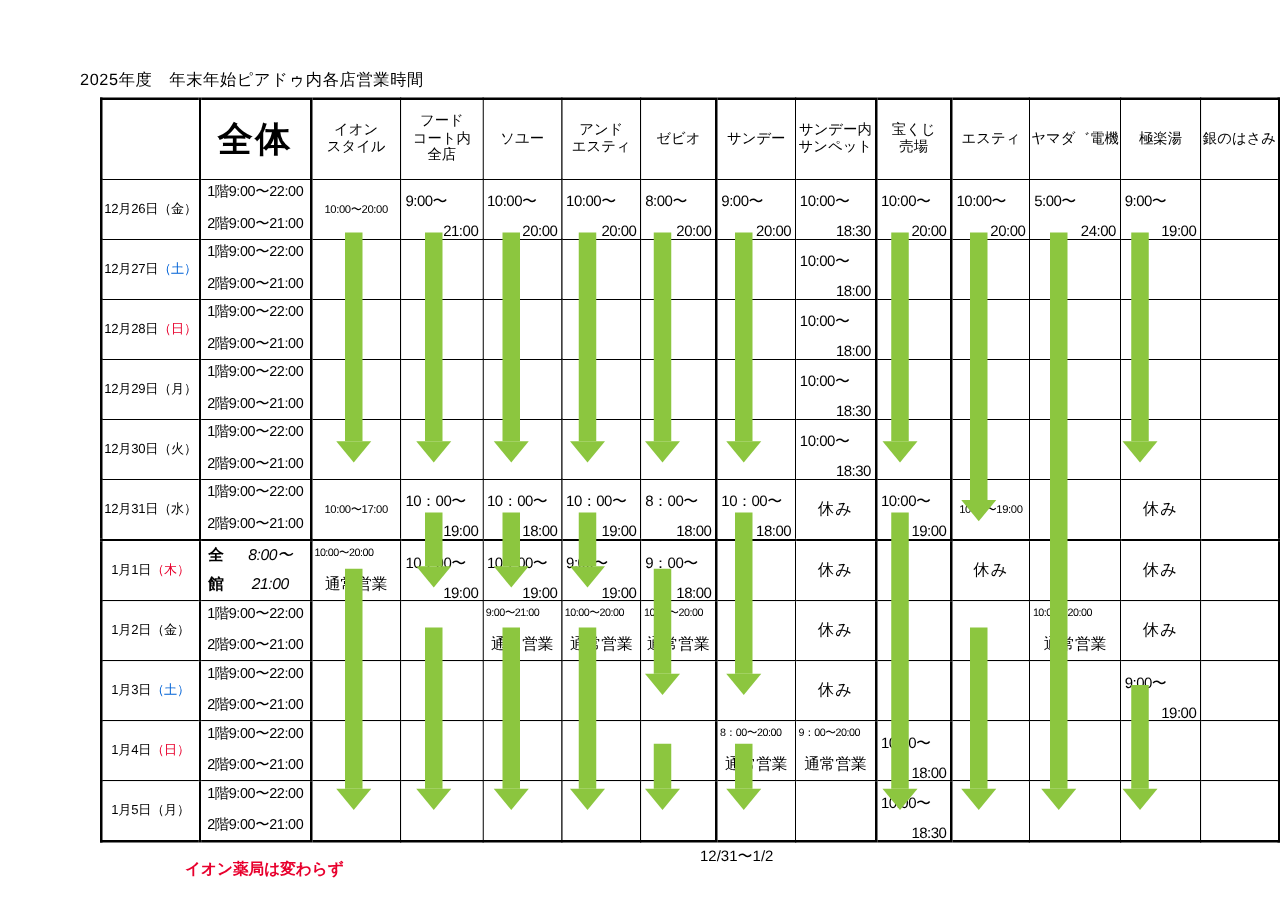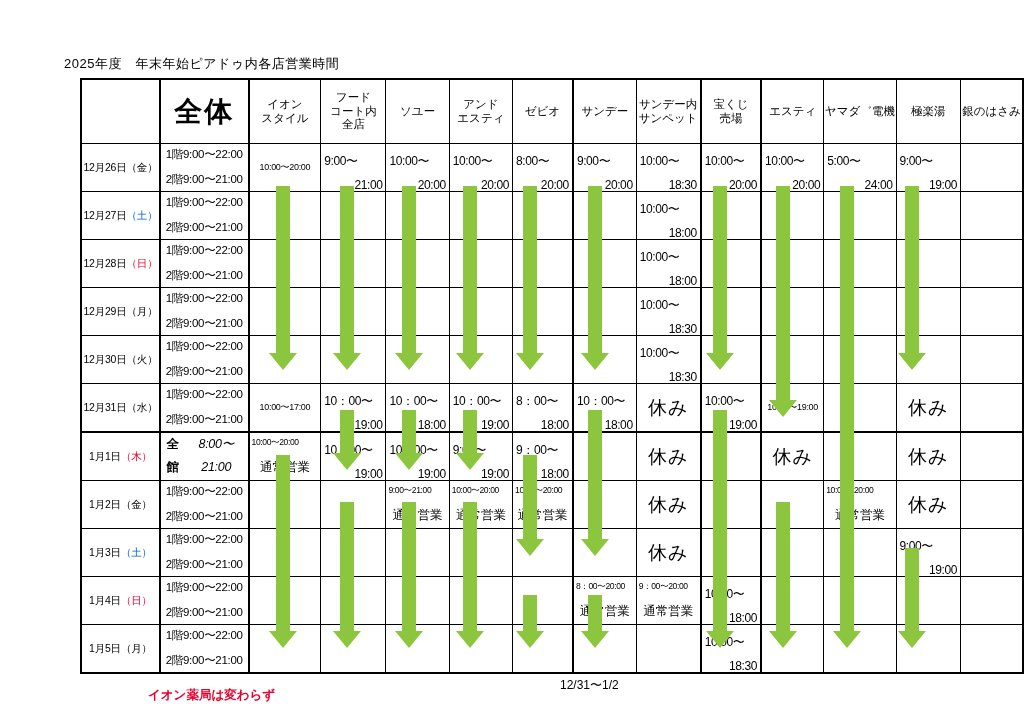--- a/index.html
+++ b/index.html
@@ -87,21 +87,21 @@
 
   
   .rng{font-size:9px;white-space:nowrap;letter-spacing:-0.3px;display:flex;align-items:center;justify-content:center;height:100%;}
   
   .rngtop{position:relative;height:100%;width:100%;}
   .rngtop .r{position:absolute;left:2px;right:2px;top:4px;font-size:8.6px;white-space:nowrap;letter-spacing:-0.4px;text-align:left;}
   .rngtop .lab{position:absolute;left:0;right:0;bottom:4px;font-size:12.5px;white-space:nowrap;}
 
   
   td.closed{background:#fbe0d0;}
-  .closed-lab{font-size:19px;letter-spacing:1px;}
+  .closed-lab{font-size:13px;letter-spacing:1px;}
 
   
   .arrow{position:absolute;pointer-events:none;}
   .arrow .shaft{
     position:absolute;left:50%;top:0;transform:translateX(-50%);
     width:14px;background:#8cc63f;
   }
   .arrow .head{
     position:absolute;left:50%;transform:translateX(-50%);
     width:0;height:0;

